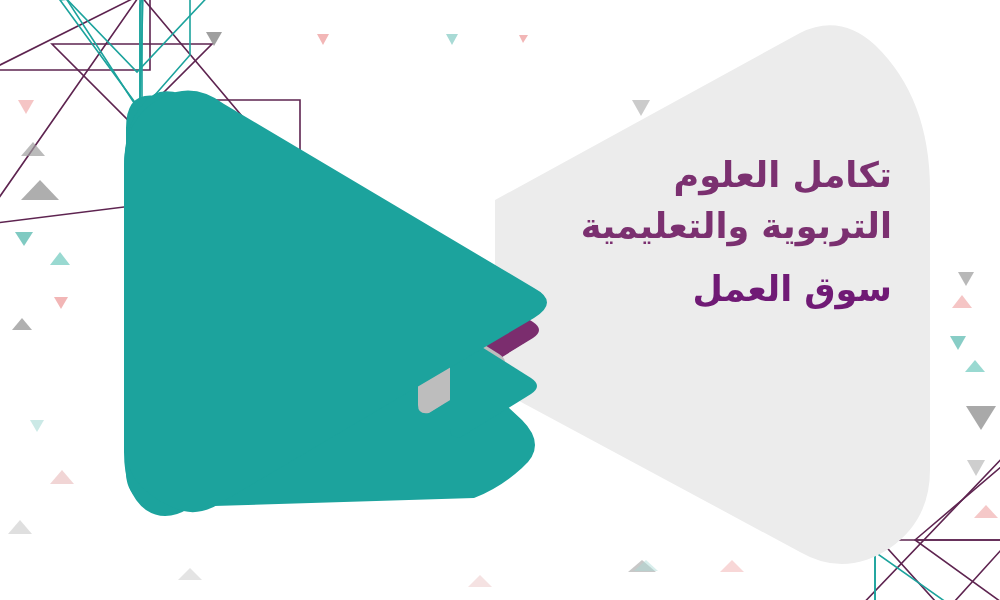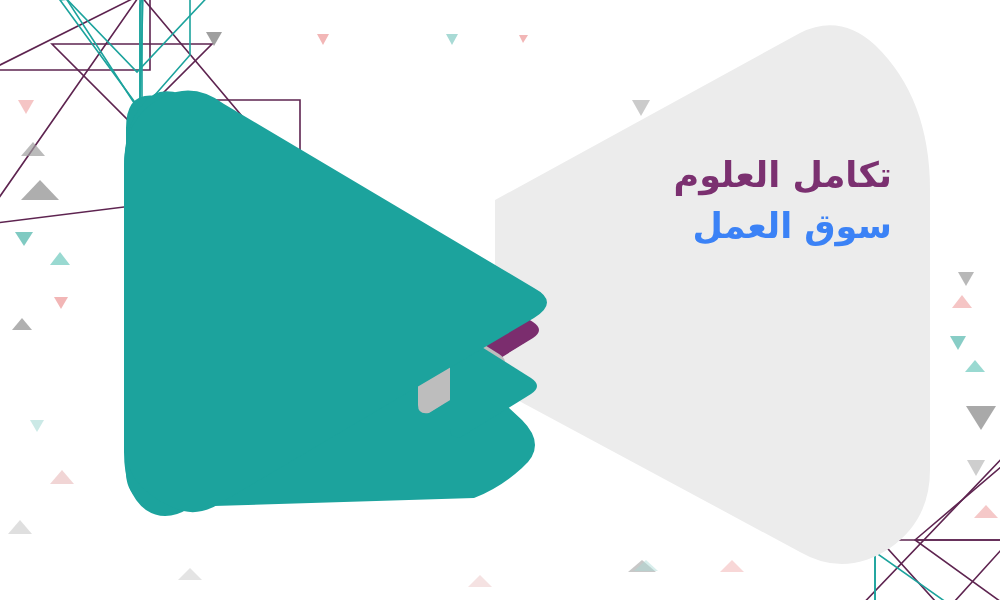--- a/index.html
+++ b/index.html
@@ -67,21 +67,22 @@
     line-height: 1.46;
     letter-spacing: 0px;
   }
   .title-line {
     font-size: 35px;
     font-weight: 700;
     color: #7B3070;
     white-space: nowrap;
   }
   .title-line.accent {
-    color: #3b82f6;
+    color: #701a75;
+    margin-top: 12px;
   }
 
   .credit-block {
     position: absolute;
     left: 128px;
     top: 222px;
     width: 235px;
     text-align: center;
     direction: rtl;
   }
@@ -265,20 +266,21 @@
                L 131,110
                Q 143,118 131,126
                L 61,169
                Q 50,171 50,161
                Z" fill="#1CA39D"></path>
     </g>
   </svg>
 
   <div class="title-block">
     <div class="title-line">تكامل العلوم</div>
+    <div class="title-line">التربوية والتعليمية</div>
     <div class="title-line accent">سوق العمل</div>
   </div>
 
   <div class="credit-block">
     <div class="credit-label">إعداد:</div>
     <div class="credit-value">مجموعة باحثين</div>
   </div>
 
 </div>
 

